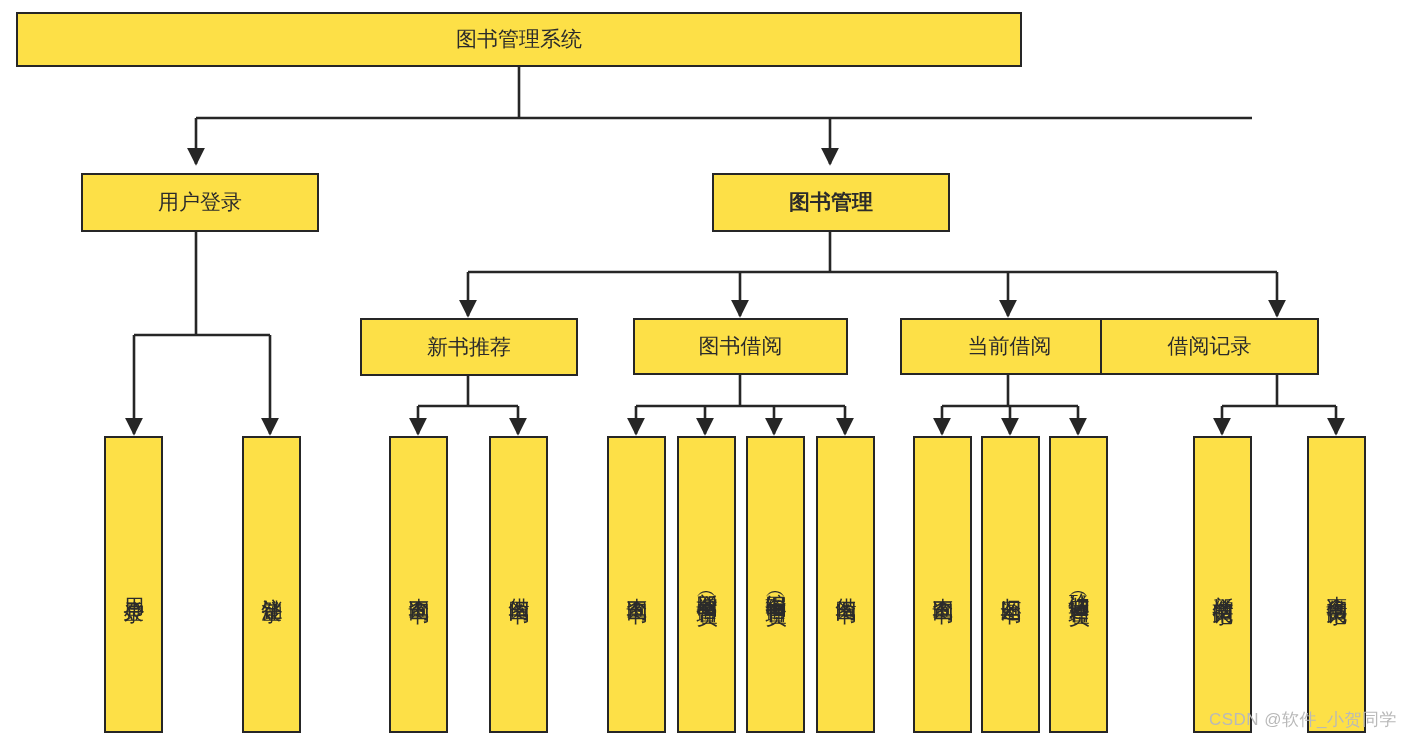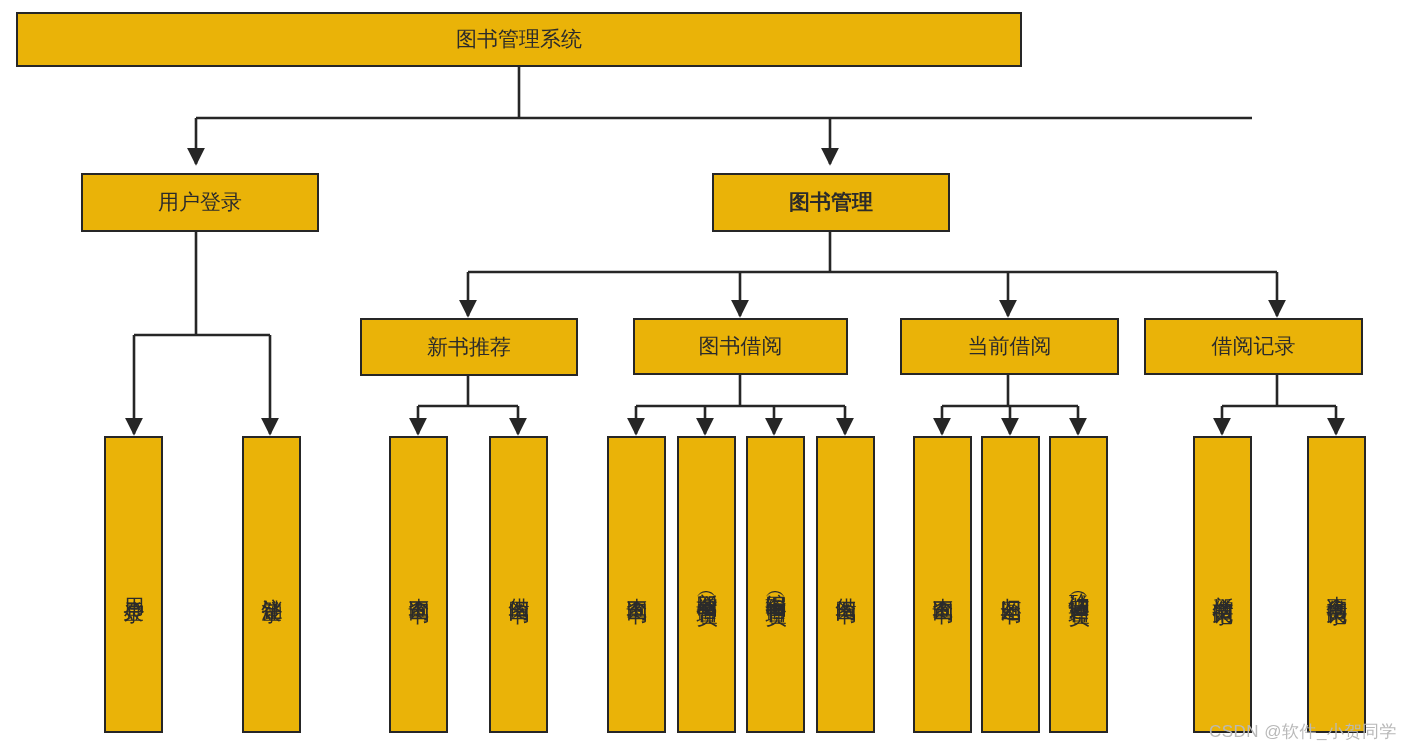--- a/index.html
+++ b/index.html
@@ -25,21 +25,21 @@
     left: 0;
     top: 0;
     width: 1405px;
     height: 747px;
     pointer-events: none;
   }
   .node {
     position: absolute;
     box-sizing: border-box;
     border: 2px solid #262626;
-    background: #eab308;
+    background: #fde047;
     color: #2b2b2b;
     display: flex;
     align-items: center;
     justify-content: center;
     text-align: right;
     line-height: 1.18;
   }
   .node.h {
     font-size: 21px;
   }
@@ -52,21 +52,21 @@
   }
   .node.v > .vtext {
     writing-mode: vertical-rl;
     text-orientation: upright;
     display: block;
     max-height: 100%;
   }
   .watermark {
     position: absolute;
     right: 8px;
-    bottom: 4px;
+    bottom: 16px;
     font-size: 17px;
     color: #b9b9b9;
     white-space: nowrap;
     letter-spacing: 0.5px;
   }
 </style>
 </head>
 <body>
 
 <div id="diagram-root">
@@ -122,21 +122,21 @@
   </svg>
 
   <div class="node h" style="left:16px; top:12px; width:1006px; height:55px;">图书管理系统</div>
 
   <div class="node h" style="left:81px; top:173px; width:238px; height:59px;">用户登录</div>
   <div class="node h" style="left:712px; top:173px; width:238px; height:59px;font-weight:bold;">图书管理</div>
 
   <div class="node h" style="left:360px; top:318px; width:218px; height:58px;">新书推荐</div>
   <div class="node h" style="left:900px; top:318px; width:219px; height:57px;">当前借阅</div>
   <div class="node h" style="left:633px; top:318px; width:215px; height:57px;">图书借阅</div>
-  <div class="node h" style="left:1144px; top:318px; width:219px; height:57px;">借阅记录</div>
+  <div class="node h" style="left:1100px; top:318px; width:219px; height:57px;">借阅记录</div>
 
   <div class="node v" style="left:104px; top:436px; width:59px; height:297px;">
     <span class="vtext">用户登录</span>
   </div>
   <div class="node v" style="left:242px; top:436px; width:59px; height:297px;">
     <span class="vtext">注销登录</span>
   </div>
 
   <div class="node v" style="left:389px; top:436px; width:59px; height:297px;">
     <span class="vtext">查询图书</span>

